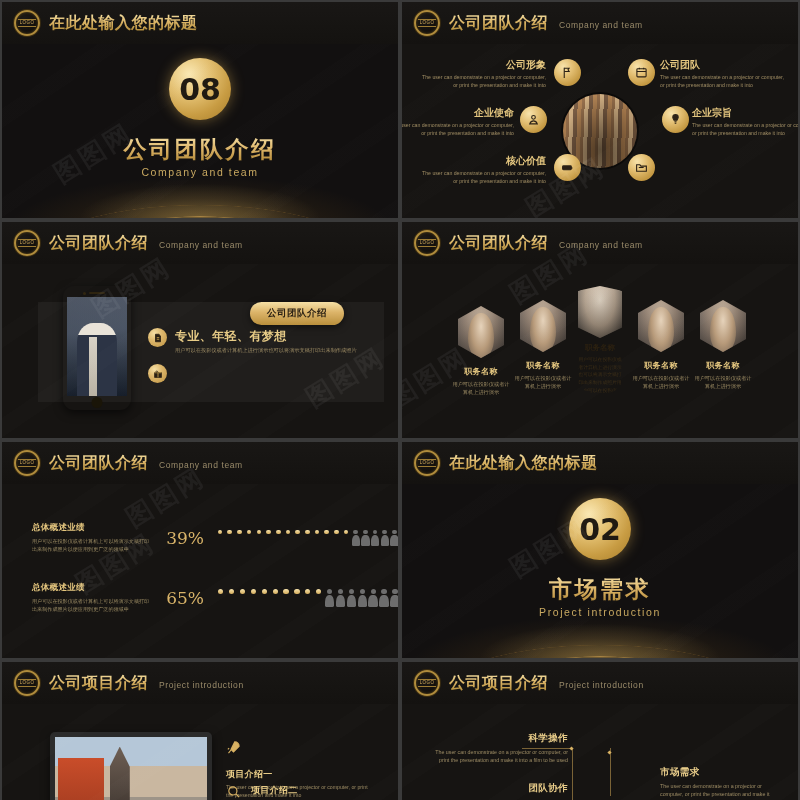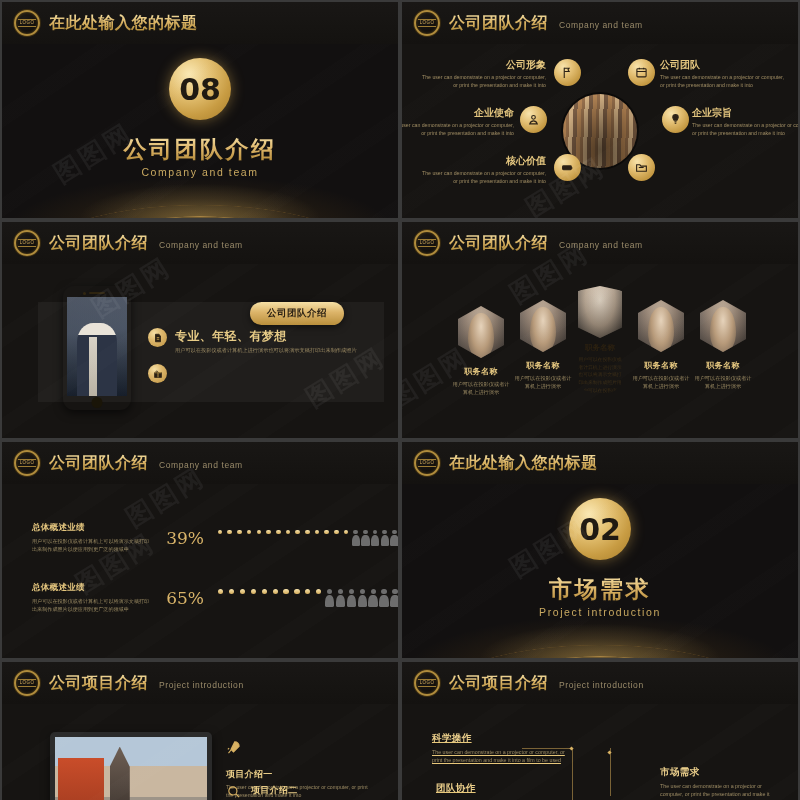--- a/index.html
+++ b/index.html
@@ -273,21 +273,21 @@
   .pjrow { position: absolute; display: flex; gap: 9px; align-items: flex-start; }
   .pjrow .ic { color: #d9b263; width: 16px; flex: 0 0 auto; }
   .pjrow .ic svg { width: 15px; height: 15px; }
   .pjrow .t { font-size: 9px; font-weight: bold; color: #e7cb86; margin-bottom: 3px; letter-spacing:.3px; }
   .pjrow .d { font-size: 5.2px; color: #9d8c64; line-height: 1.5; width: 150px; }
 
   
   .s8t { position: absolute; }
   .s8t .t { font-size: 9.5px; font-weight: bold; color: #e8cc89; letter-spacing: .4px; }
   .s8t .d { font-size: 5.3px; color: #9e8d65; line-height: 1.55; margin-top: 3px; }
-  .s8t.r { text-align: left; text-decoration: underline; }
+  .s8t.r { text-align: right; }
   .s8line { position: absolute; background: rgba(205,164,84,.55); }
   .s8dot { position: absolute; width: 3px; height: 3px; background: #d9b263; transform: rotate(45deg); }
 
   
   .wm {
     position: absolute; inset: 0; pointer-events: none;
     opacity: .1;
     background:
       repeating-linear-gradient(-34deg, rgba(255,255,255,.10) 0 16px, rgba(255,255,255,0) 16px 74px);
   }

